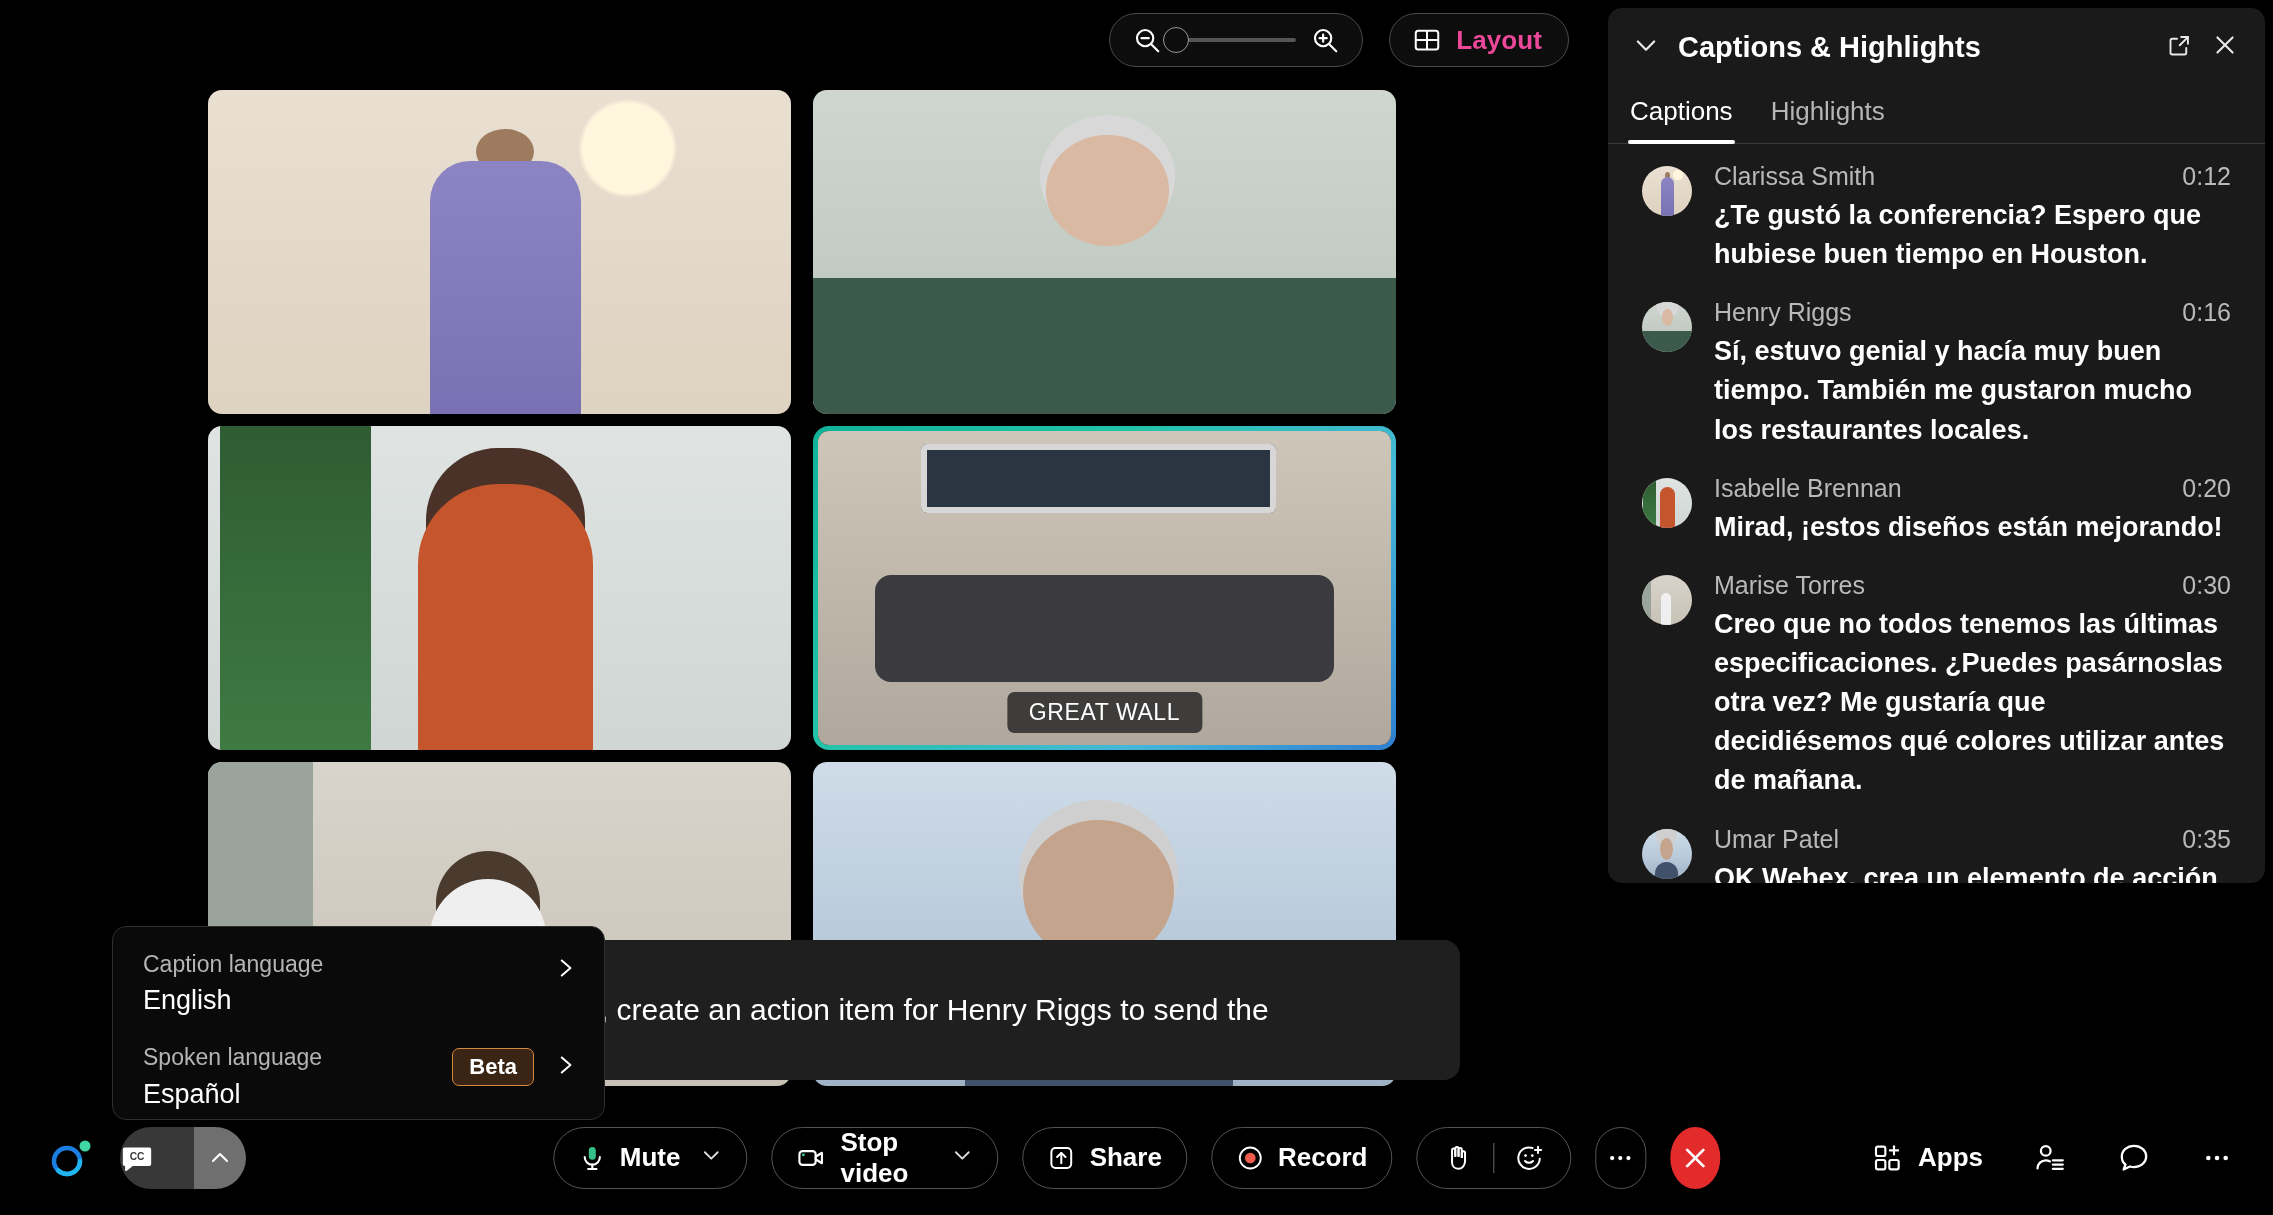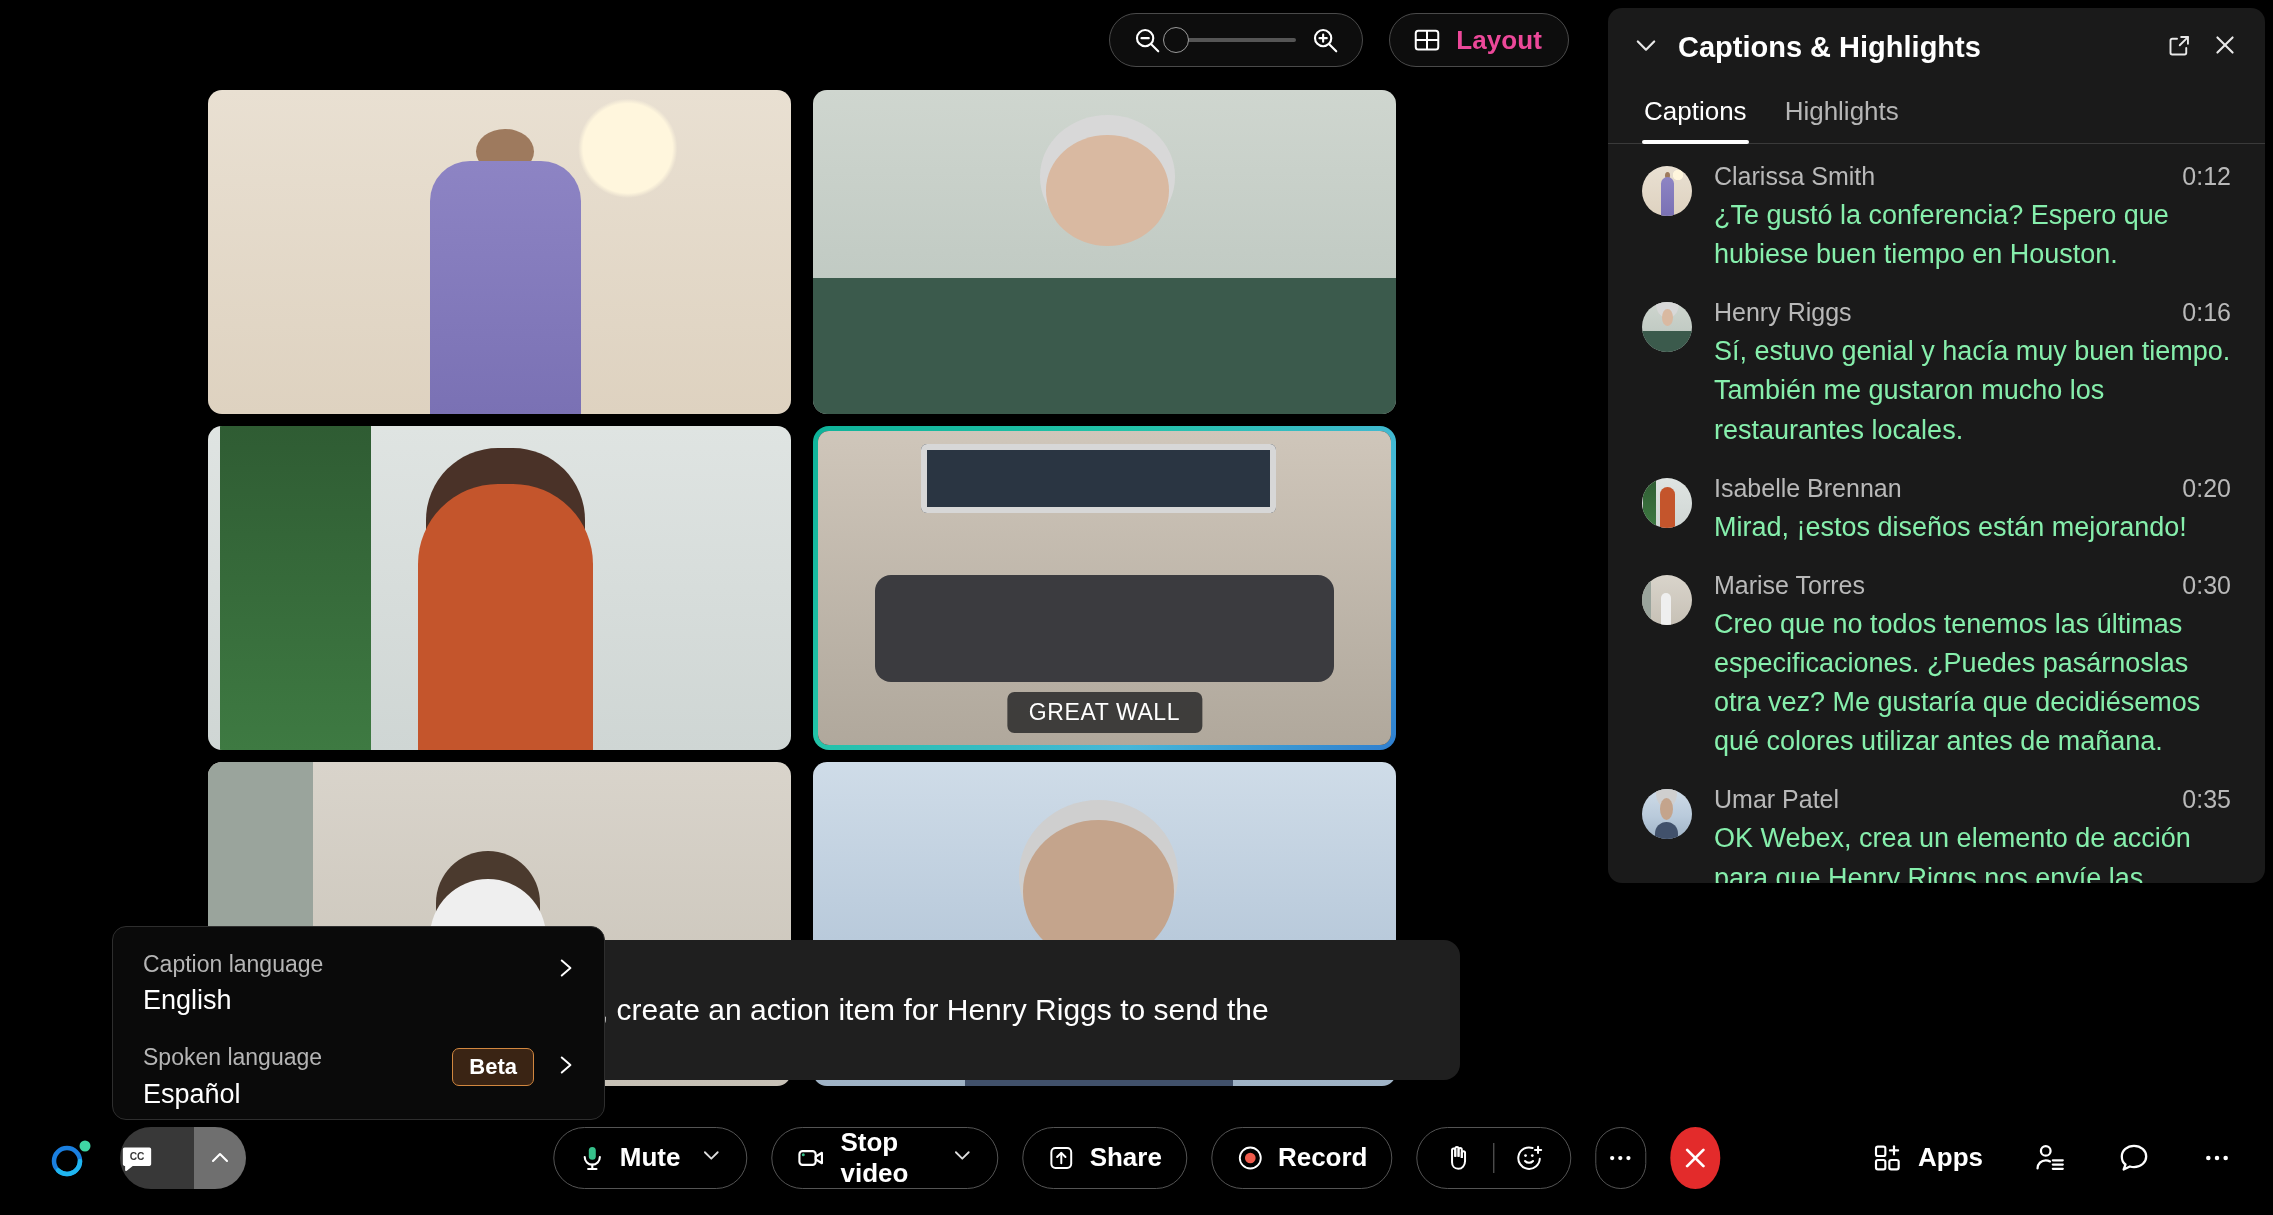--- a/index.html
+++ b/index.html
@@ -172,38 +172,38 @@
     position: absolute; right: 8px; top: 8px;
     width: 1616px; max-width: 657px; height: 875px;
     background: #1a1a1a; border-radius: 14px;
     display: flex; flex-direction: column; overflow: hidden;
   }
   .panel-head {
     height: 78px; display: flex; align-items: center; padding: 0 26px 0 24px; gap: 18px;
   }
   .panel-title { color: #fff; font-size: 29px; font-weight: 700; flex: 1; }
   .panel-head .hicon { color: #e8e8e8; cursor: pointer; }
-  .tabs { display: flex; gap: 34px; padding: 0 34px; border-bottom: 1px solid #3a3a3a; }
+  .tabs { display: flex; gap: 34px; padding: 0 20px; border-bottom: 1px solid #3a3a3a; }
   .tab { font-size: 26px; color: #b6b6b6; padding: 10px 2px 16px; position: relative; }
   .tab.active { color: #fff; }
   .tab.active::after {
     content: ""; position: absolute; left: 0; right: 0; bottom: -1px; height: 4px;
     background: #fff; border-radius: 2px;
   }
   .cap-list { flex: 1; overflow: hidden; padding: 18px 34px 0 34px; }
   .cap-item { display: flex; gap: 22px; margin-bottom: 24px; }
   .avatar {
     width: 50px; height: 50px; min-width: 50px; border-radius: 50%;
     overflow: hidden; position: relative; margin-top: 4px; background:#333;
   }
   .cap-body { flex: 1; }
   .cap-meta { display: flex; align-items: baseline; justify-content: space-between; }
   .cap-name { color: #b9b9b9; font-size: 25px; }
   .cap-time { color: #b9b9b9; font-size: 25px; }
-  .cap-text { color: #86efac; font-size: 27px; line-height: 1.45; margin-top: 5px; }
+  .cap-text { color: #ffffff; font-size: 27px; line-height: 1.45; margin-top: 5px; font-weight: bold; }
 </style>
 </head>
 <body>
 
 <div class="app">
 
   <div class="topbar">
     <div class="pill zoom-pill">
       <span class="icn">
         <svg width="30" height="30" viewBox="0 0 24 24" fill="none" stroke="#fff" stroke-width="1.7">

